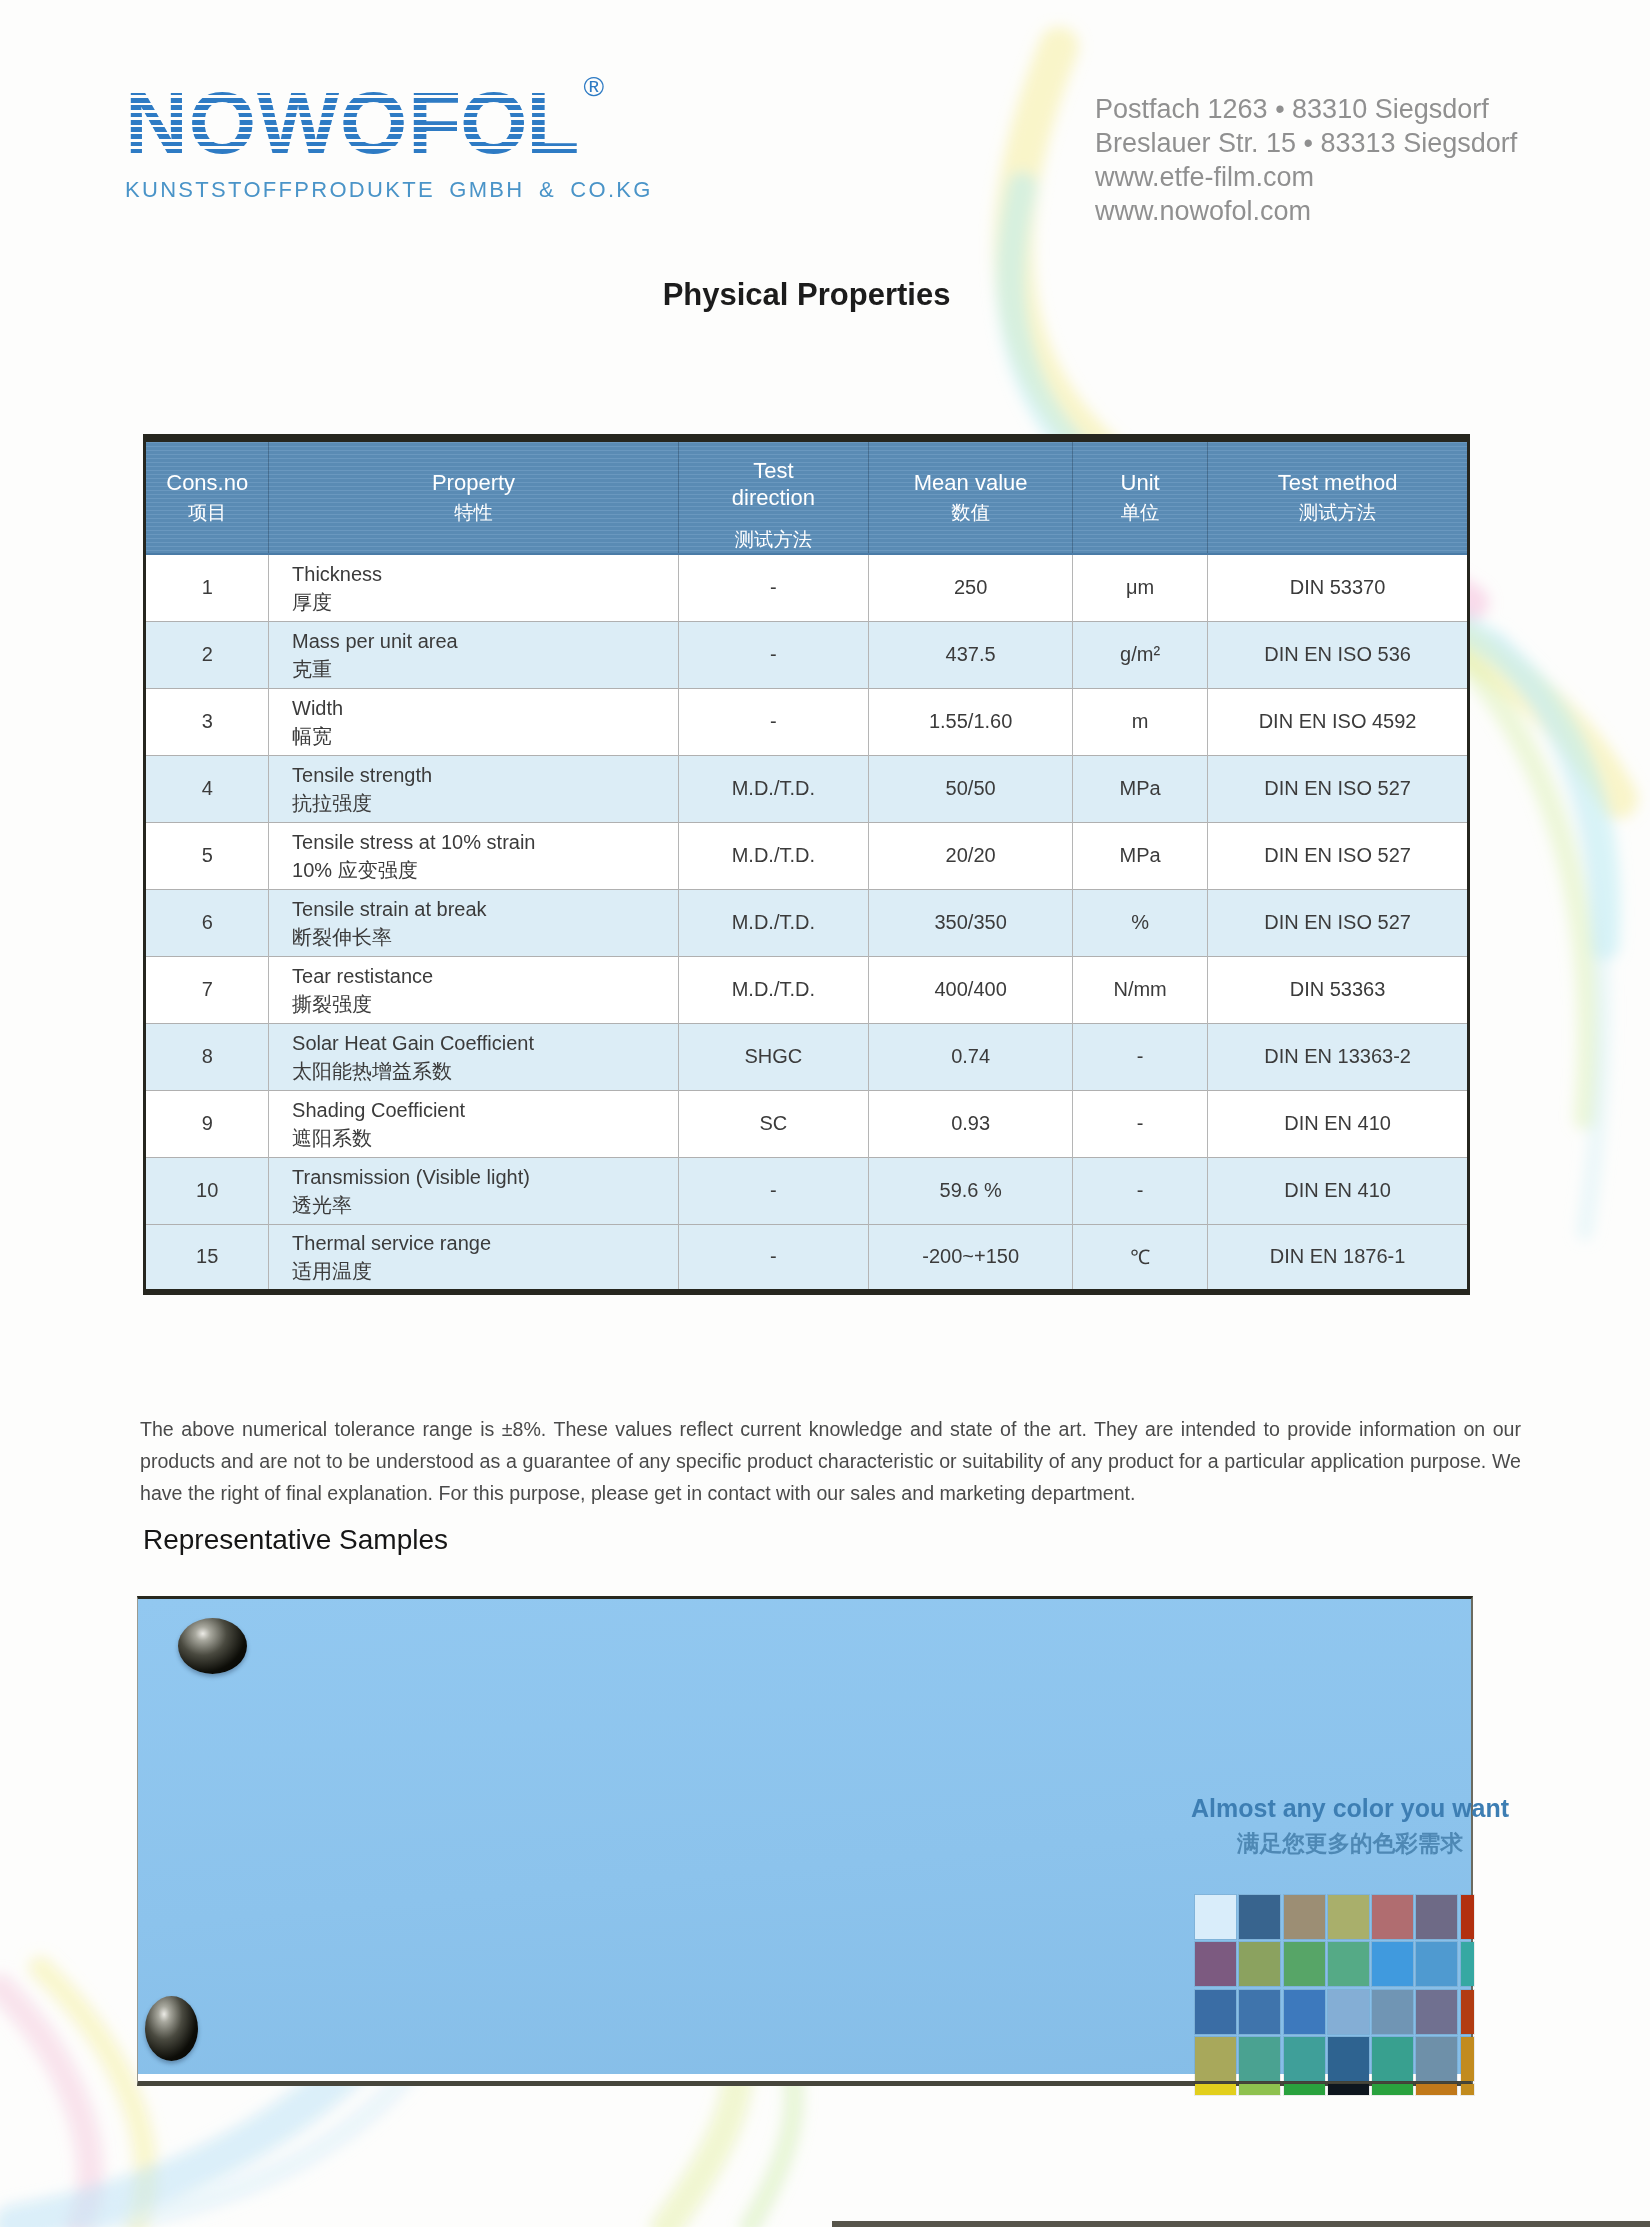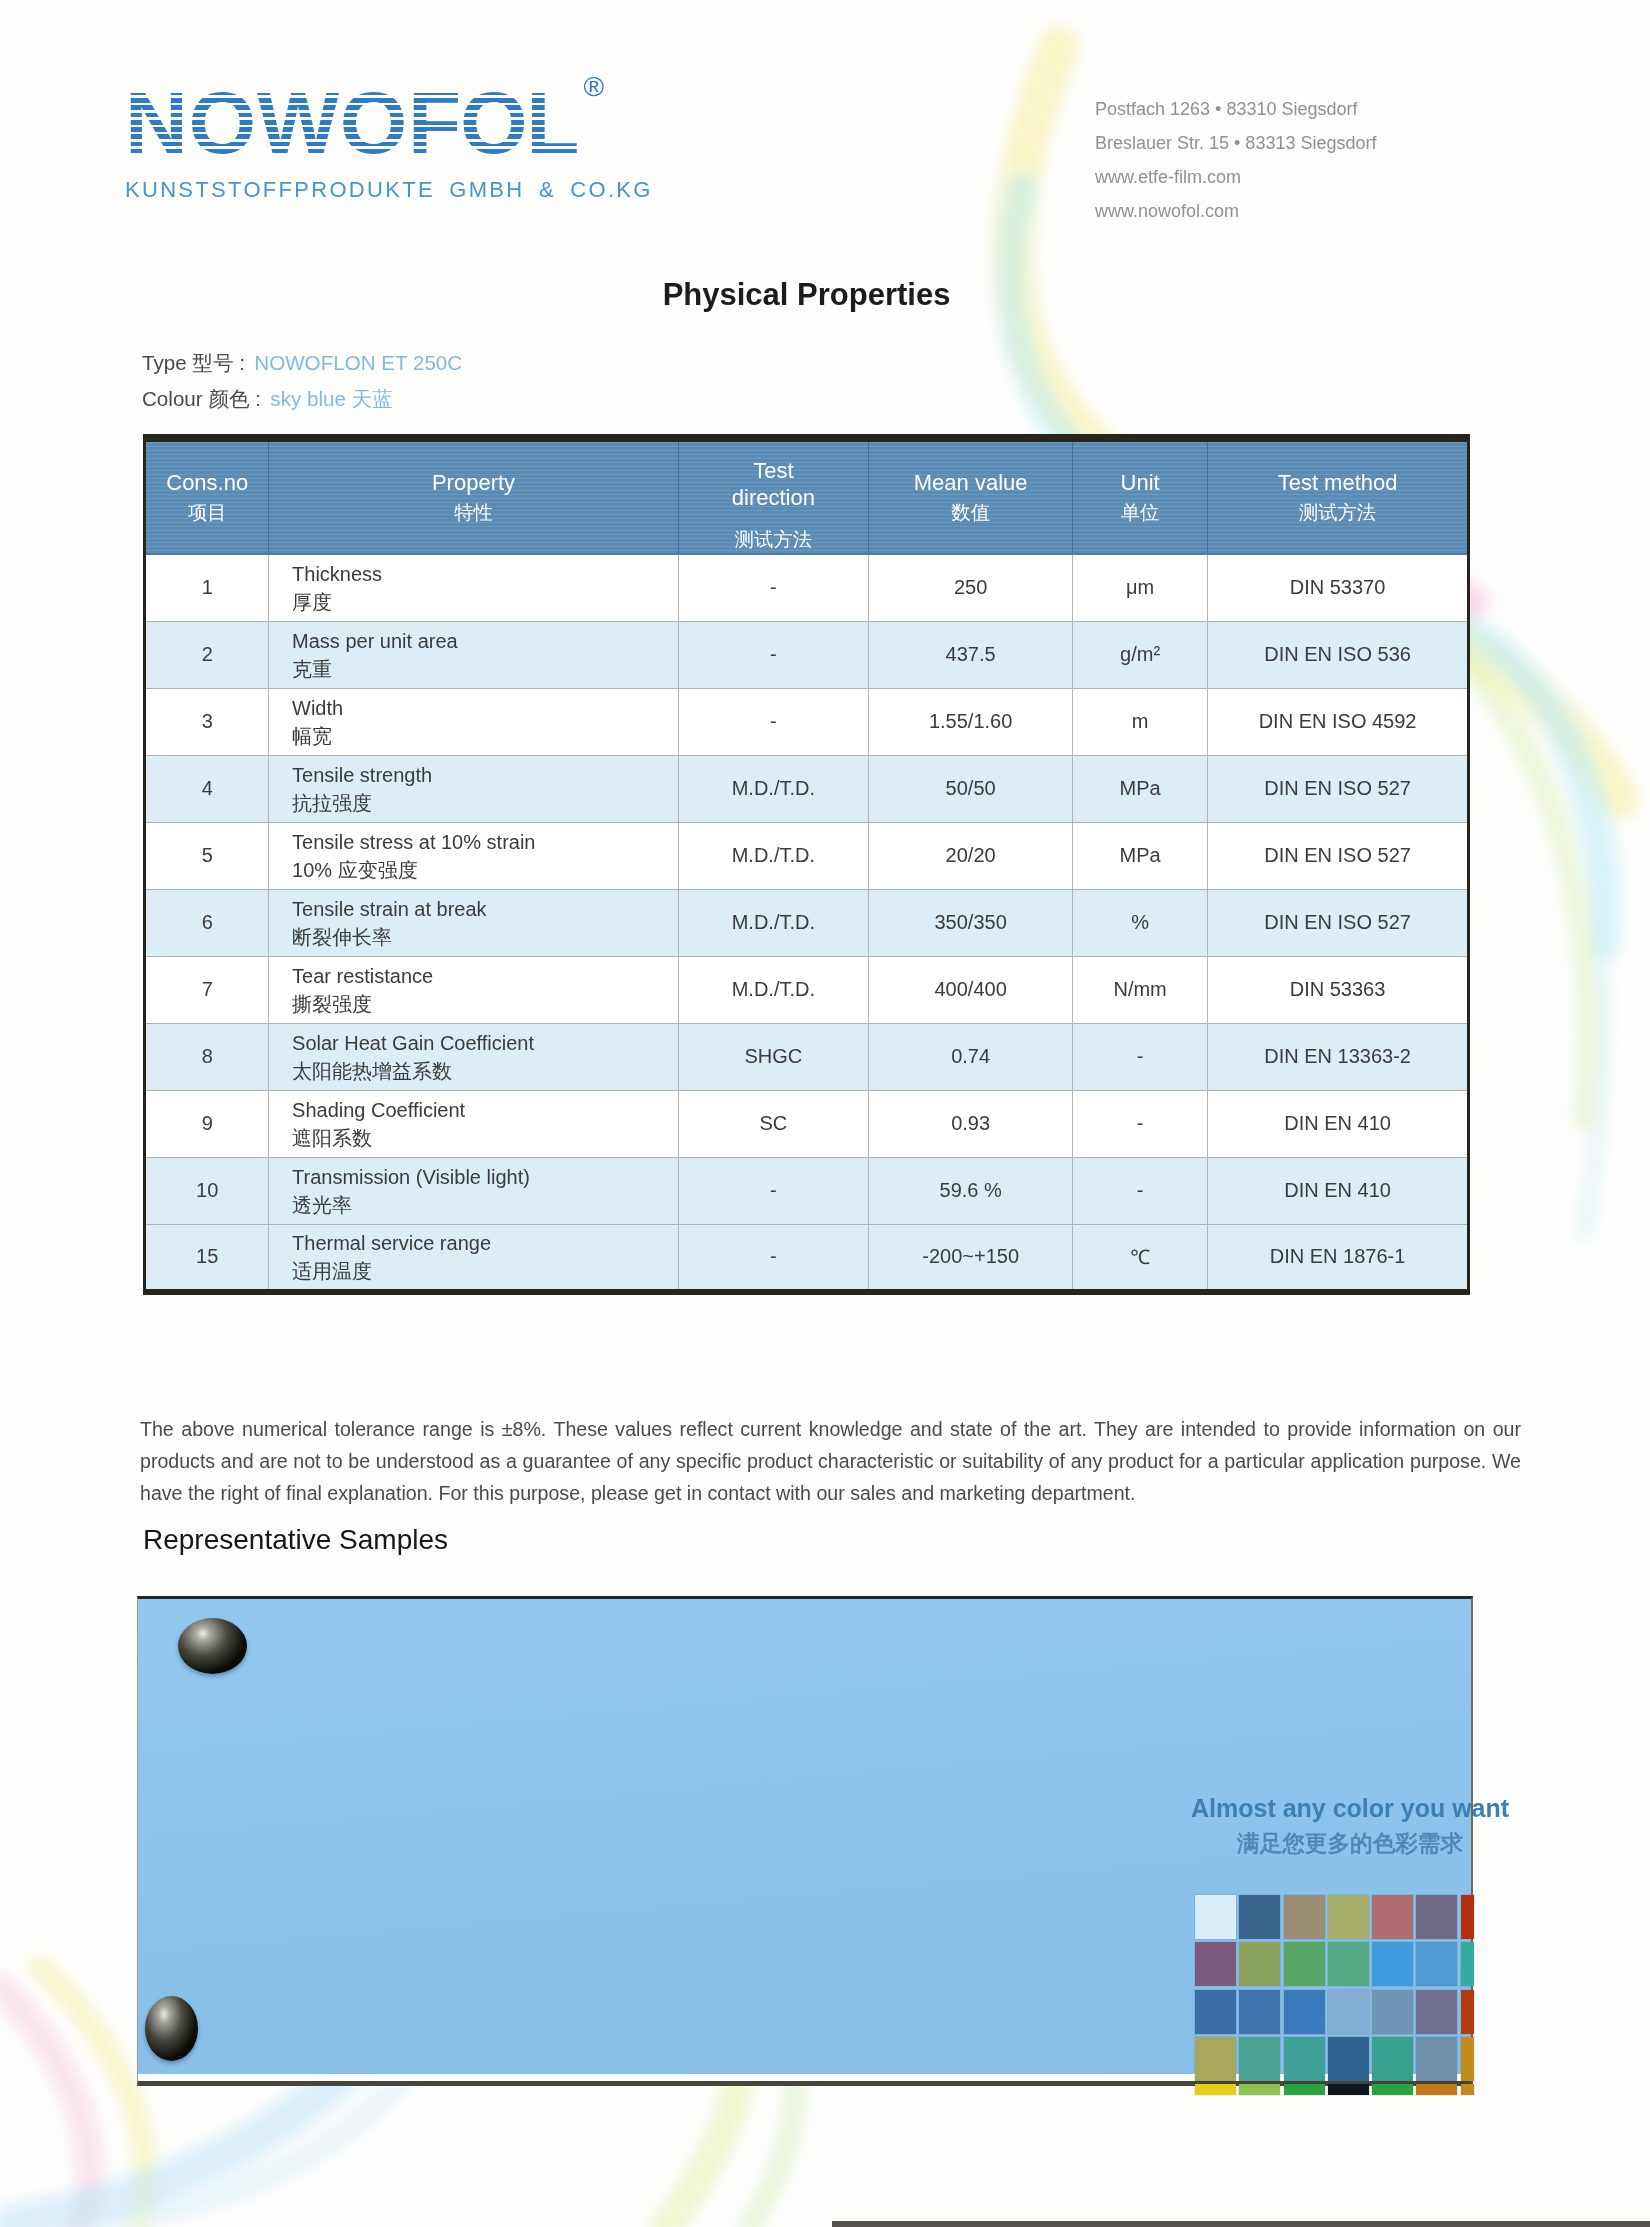--- a/index.html
+++ b/index.html
@@ -25,21 +25,21 @@
     position:absolute; inset:-2.7px 0 1.3px 0; pointer-events:none;
     background:repeating-linear-gradient(180deg, transparent 0 4.7px, #fdfdfc 4.7px 7.3px);
   }
   .logo-reg { font-size:28px; color:var(--brand-blue); vertical-align:top;
     position:relative; top:-8px; left:5.3px; font-weight:400; }
   .logo-subtitle {
     margin-top:10.7px; font-size:22px; letter-spacing:2.3px; word-spacing:6px;
     color:var(--logo-subtitle-blue); font-weight:400;
   }
   .address { position:absolute; left:1095px; top:92px;
-    font-size:18px; line-height:34px; color:var(--address-gray); }
+    font-size:27px; line-height:34px; color:var(--address-gray); }
 
   
   .doc-title { position:absolute; left:143px; top:277px; width:1327px;
     text-align:center; font-size:31px; font-weight:700; color:#1c1c1c; }
   .meta { position:absolute; left:142px; top:345px; font-size:20.6px; line-height:36px; }
   .meta .lbl { color:#4a4a4a; }
   .meta .val { color:var(--value-blue); margin-left:9.3px; }
 
   
   table.props {
@@ -156,24 +156,20 @@
 
     <div class="address">
       <div>Postfach 1263 • 83310 Siegsdorf</div>
       <div>Breslauer Str. 15 • 83313 Siegsdorf</div>
       <div>www.etfe-film.com</div>
       <div>www.nowofol.com</div>
     </div>
 
     <div class="doc-title">Physical Properties</div>
 
-    <div class="meta">
-      <div><span class="lbl">Type 型号 :</span><span class="val">NOWOFLON ET 250C</span></div>
-      <div><span class="lbl">Colour 颜色 :</span><span class="val">sky blue 天蓝</span></div>
-    </div>
 
     <table class="props">
       <colgroup>
           <col class="c-no">
           <col class="c-prop">
           <col class="c-dir">
           <col class="c-mean">
           <col class="c-unit">
           <col class="c-method">
         </colgroup>

